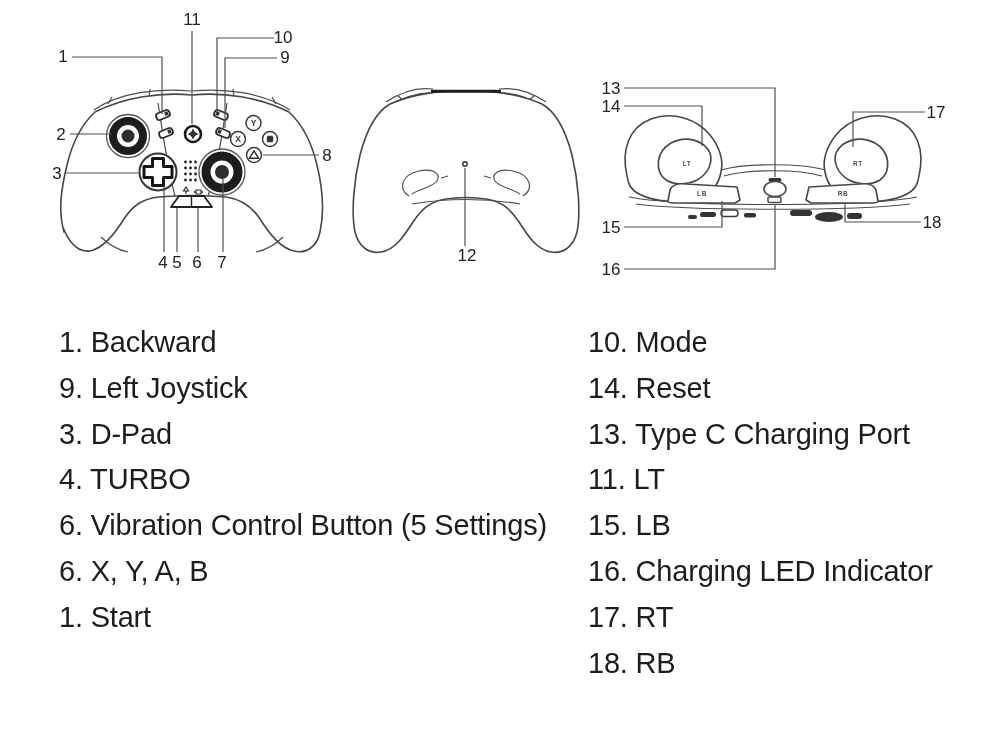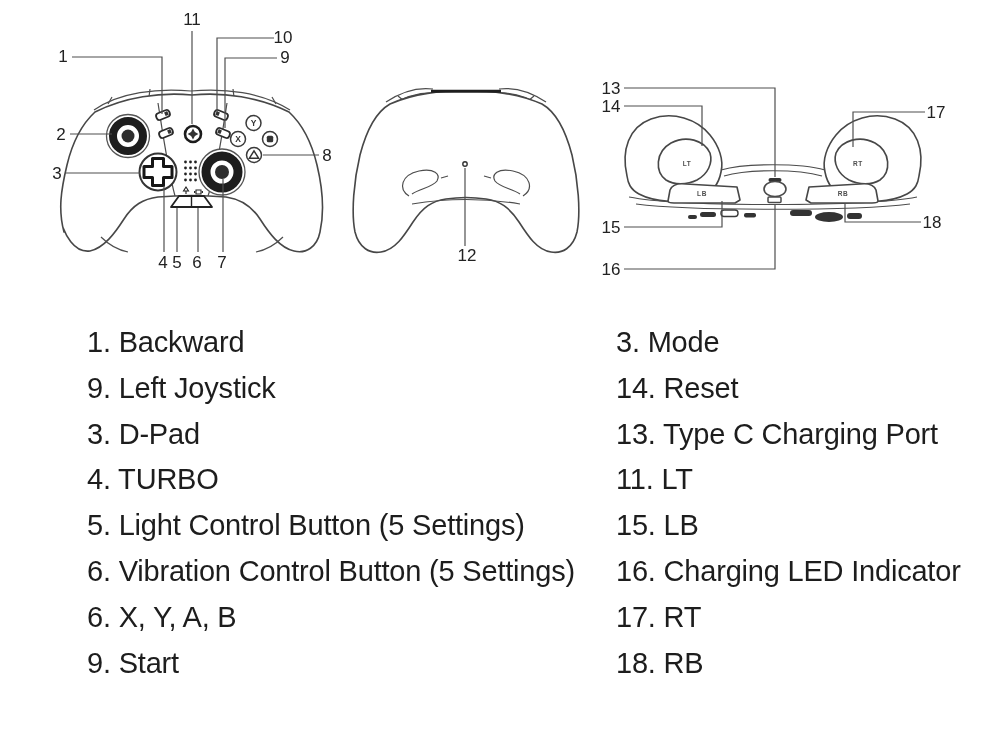--- a/index.html
+++ b/index.html
@@ -2,21 +2,21 @@
 <html><head>
 <meta charset="utf-8">
 <style>
   html,body{margin:0;padding:0;}
   body{
     width:1000px;height:733px;position:relative;background:#ffffff;
     font-family:"Liberation Sans","DejaVu Sans",sans-serif;overflow:hidden;
   }
   #diagram-svg{position:absolute;left:0;top:0;}
   .legend-col{position:absolute;top:320px;color:#1d1d1d;font-size:29px;}
-  .legend-row{height:45.8px;line-height:45.8px;white-space:nowrap;letter-spacing:-0.2px;margin-left:28px;}
+  .legend-row{height:45.8px;line-height:45.8px;white-space:nowrap;letter-spacing:-0.2px;}
   .callout-num{font-size:17px;fill:#222222;}
   .trig-label{font-size:6.5px;font-weight:bold;fill:#4d4d4d;letter-spacing:0.6px;}
   .face-letter{font-size:8.5px;font-weight:bold;fill:#333333;}
   .outline{fill:#ffffff;stroke:#474747;stroke-width:1.6;stroke-linejoin:round;}
   .thin{fill:none;stroke:#4d4d4d;stroke-width:1.2;}
   .callout{fill:none;stroke:#4f4f4f;stroke-width:1.2;}
   .darkfill{fill:#333333;stroke:none;}
 </style>
 </head>
 <body>
@@ -249,27 +249,26 @@
     <text class="callout-num" x="936" y="118" text-anchor="middle">17</text>
     <text class="callout-num" x="932" y="228" text-anchor="middle">18</text>
   </g>
 </svg>
 
 <div class="legend-col" style="left:59px">
   <div class="legend-row">1. Backward</div>
   <div class="legend-row">9. Left Joystick</div>
   <div class="legend-row">3. D-Pad</div>
   <div class="legend-row">4. TURBO</div>
-  <div class="legend-row">5. Light Control Button (5 Settings)</div>
   <div class="legend-row">6. Vibration Control Button (5 Settings)</div>
   <div class="legend-row">6. X, Y, A, B</div>
-  <div class="legend-row">9. Start</div>
+  <div class="legend-row">1. Start</div>
 </div>
 <div class="legend-col" style="left:588px">
-  <div class="legend-row">3. Mode</div>
+  <div class="legend-row">10. Mode</div>
   <div class="legend-row">14. Reset</div>
   <div class="legend-row">13. Type C Charging Port</div>
   <div class="legend-row">11. LT</div>
   <div class="legend-row">15. LB</div>
   <div class="legend-row">16. Charging LED Indicator</div>
   <div class="legend-row">17. RT</div>
   <div class="legend-row">18. RB</div>
 </div>
 
 </body></html>

